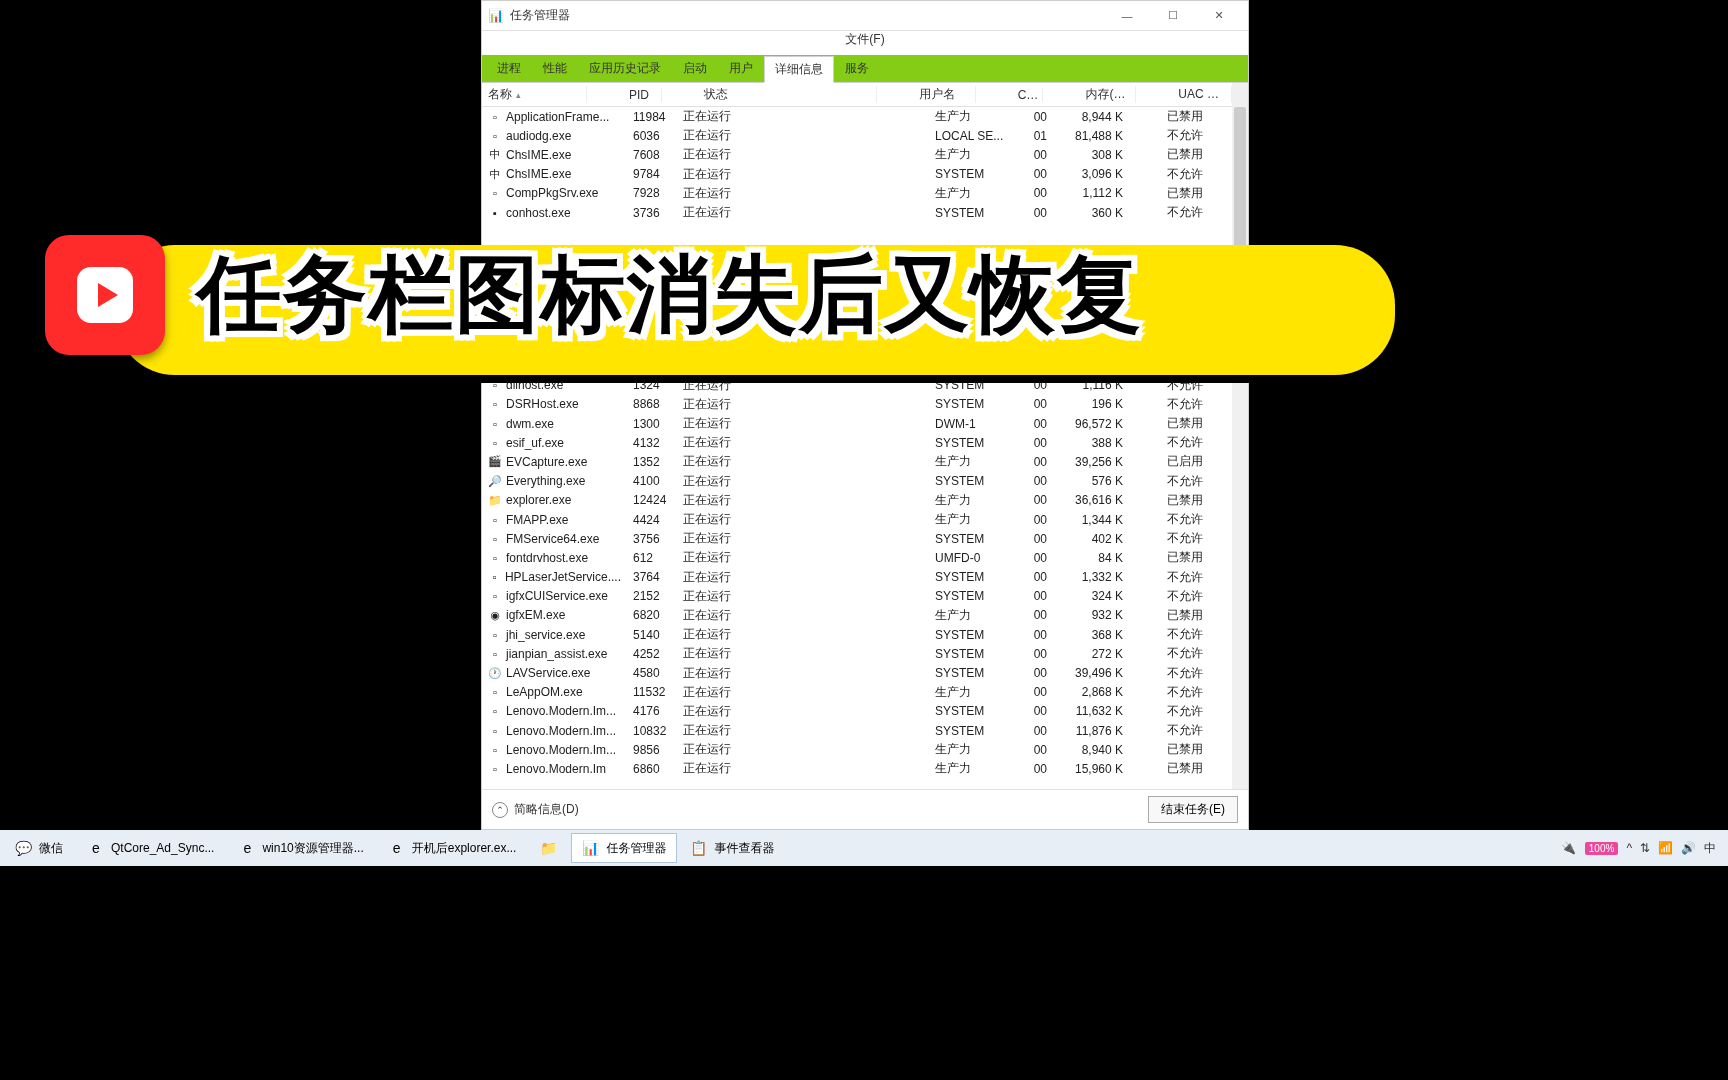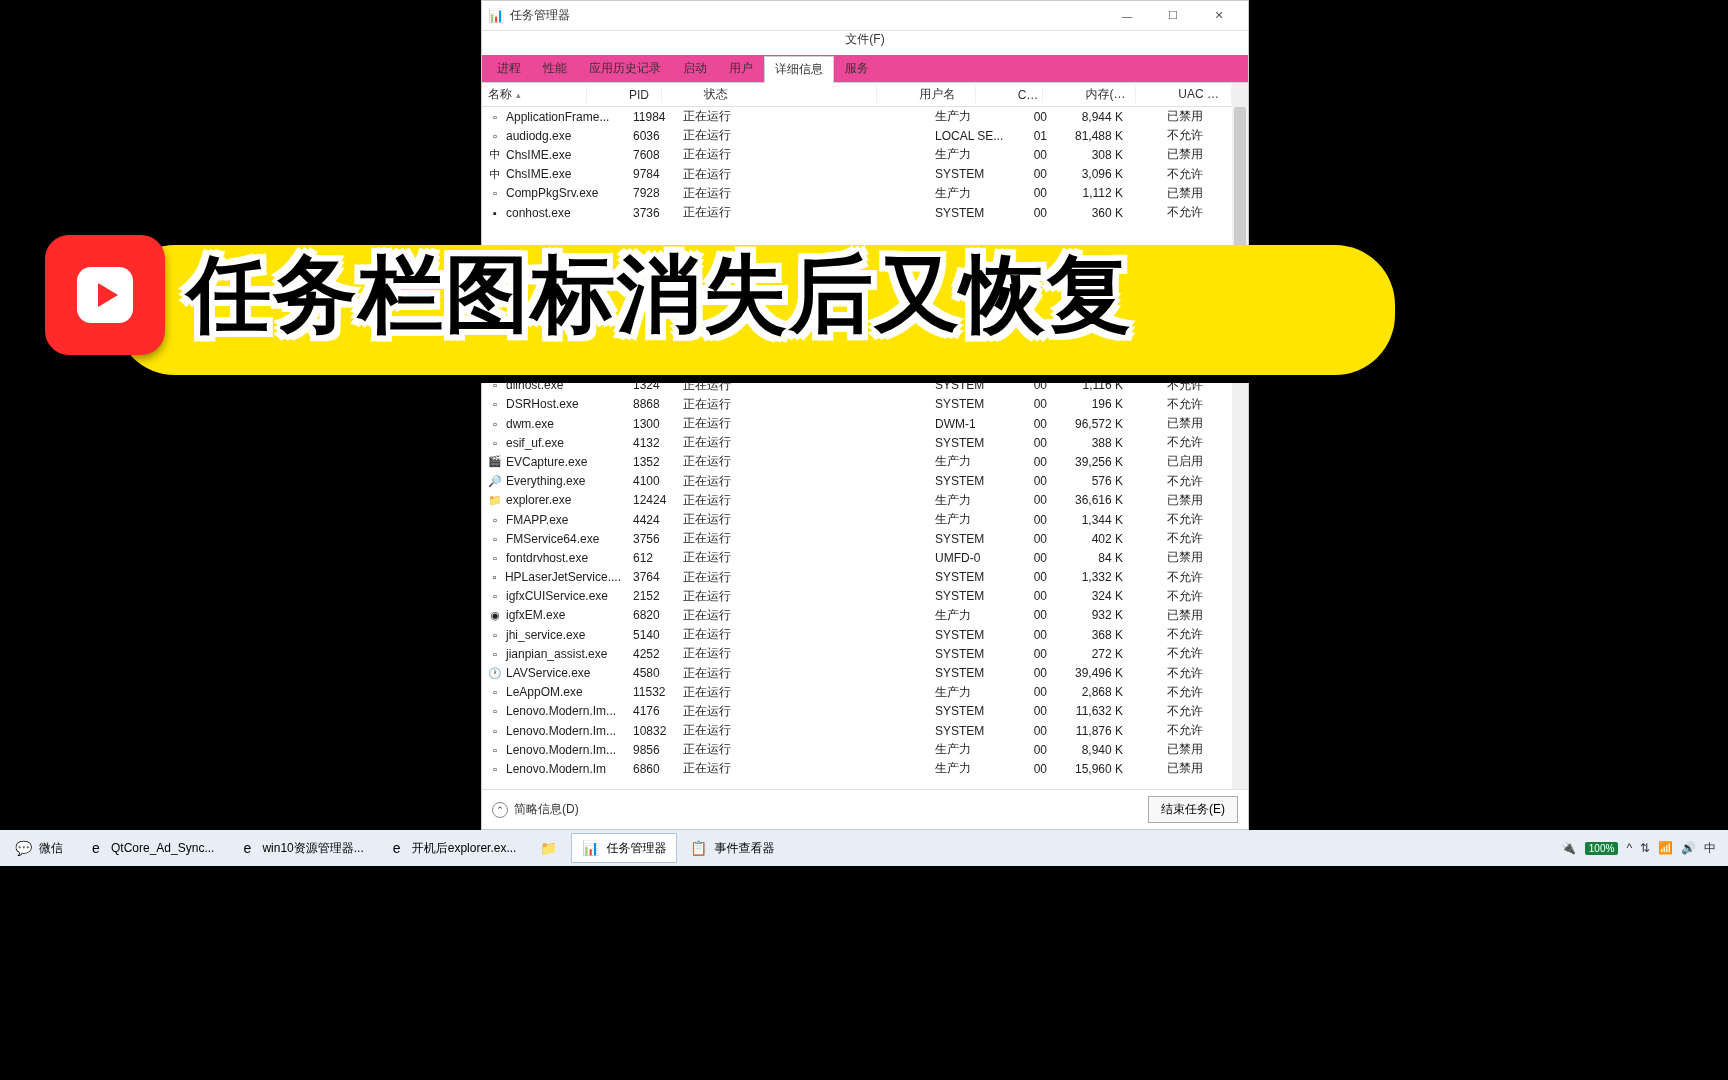--- a/index.html
+++ b/index.html
@@ -4,21 +4,21 @@
 <style>
 *{margin:0;padding:0;box-sizing:border-box;font-family:"Microsoft YaHei","Segoe UI",sans-serif;}
 body{width:1728px;height:1080px;background:#000;position:relative;overflow:hidden;}
 .window{position:absolute;left:481px;top:0px;width:768px;height:830px;background:#fff;border:1px solid #ccc;display:flex;flex-direction:column;}
 .titlebar{height:30px;display:flex;align-items:center;padding:0 6px;background:#fff;border-bottom:1px solid #e0e0e0;}
 .titlebar .icon{width:16px;height:16px;margin-right:6px;font-size:13px;}
 .titlebar .title{flex:1;font-size:12px;color:#333;}
 .winbtns{display:flex;gap:0;}
 .winbtn{width:46px;height:28px;display:flex;align-items:center;justify-content:center;font-size:11px;color:#555;}
 .menubar{height:24px;display:flex;align-items:center;padding:0 6px;gap:10px;font-size:12px;color:#333;flex-direction:column;}
-.tabbar{height:28px;display:flex;align-items:flex-end;padding:0 4px;gap:0;border-bottom:1px solid #d0d0d0;background:#ec4899;}
+.tabbar{height:28px;display:flex;align-items:flex-end;padding:0 4px;gap:0;border-bottom:1px solid #d0d0d0;background:#84cc16;}
 .tab{padding:4px 10px;font-size:12px;color:#333;border:1px solid transparent;cursor:pointer;}
 .tab.active{background:#fff;border:1px solid #d0d0d0;border-bottom:1px solid #fff;margin-bottom:-1px;}
 .table-wrap{flex:1;overflow:hidden;position:relative;display:flex;}
 .table-inner{flex:1;overflow:hidden;}
 .thead{height:24px;display:flex;align-items:center;border-bottom:1px solid #e0e0e0;font-size:12px;color:#333;background:#fff;gap:36px;}
 .th{padding:0 6px;border-right:1px solid #eee;overflow:hidden;white-space:nowrap;text-overflow:ellipsis;}
 .th.sort::after{content:"▴";font-size:9px;margin-left:4px;color:#888;}
 .tbody{height:calc(100% - 24px);overflow:hidden;}
 .tr{height:19.2px;display:flex;align-items:center;font-size:12px;color:#222;}
 .td{padding:0 6px;overflow:hidden;white-space:nowrap;text-overflow:ellipsis;}
@@ -31,29 +31,29 @@
 .footer{height:40px;border-top:1px solid #e0e0e0;display:flex;align-items:center;padding:0 10px;justify-content:space-between;}
 .lessbtn{display:flex;align-items:center;gap:6px;font-size:12px;color:#333;}
 .lessbtn .chev{width:16px;height:16px;border:1.5px solid #888;border-radius:50%;display:flex;align-items:center;justify-content:center;font-size:9px;}
 .endbtn{padding:4px 12px;font-size:12px;border:1px solid #aaa;background:#f8f8f8;}
 
 .banner{position:absolute;left:45px;top:225px;width:1300px;height:140px;display:flex;align-items:center;z-index:10;}
 .banner-pill{position:absolute;left:70px;top:20px;width:1280px;height:130px;background:#ffe500;border-radius:60px;box-shadow:0 8px 0 #000,6px 8px 0 #000;}
 .banner-icon{position:relative;width:120px;height:120px;background:#ff2a2a;border-radius:24px;display:flex;align-items:center;justify-content:center;z-index:2;box-shadow:0 4px 8px rgba(0,0,0,.4);}
 .play{width:56px;height:56px;background:#fff;border-radius:14px;display:flex;align-items:center;justify-content:center;}
 .play::after{content:"";border-left:20px solid #ff2a2a;border-top:12px solid transparent;border-bottom:12px solid transparent;margin-left:5px;}
-.banner-text{position:relative;z-index:2;font-size:84px;font-weight:900;color:#000;-webkit-text-stroke:10px #fff;paint-order:stroke fill;margin-left:22px;letter-spacing:2px;text-shadow:0 0 0 #fff;}
+.banner-text{position:relative;z-index:2;font-size:84px;font-weight:900;color:#000;-webkit-text-stroke:10px #fff;paint-order:stroke fill;margin-left:32px;letter-spacing:2px;text-shadow:0 0 0 #fff;}
 .banner-text span{-webkit-text-stroke:0;text-shadow: -6px -6px 0 #fff,6px -6px 0 #fff,-6px 6px 0 #fff,6px 6px 0 #fff,-6px 0 0 #fff,6px 0 0 #fff,0 -6px 0 #fff,0 6px 0 #fff;}
 
 .taskbar{position:absolute;left:0;bottom:214px;width:1728px;height:36px;background:#e8eef5;display:flex;align-items:center;padding:0 4px;gap:2px;font-size:12px;}
 .tbitem{height:30px;display:flex;align-items:center;gap:6px;padding:0 10px;border:1px solid transparent;}
 .tbitem.active{background:#fff;border:1px solid #b0c4de;}
 .tbicon{width:18px;height:18px;display:inline-flex;align-items:center;justify-content:center;font-size:14px;}
 .tray{margin-left:auto;display:flex;align-items:center;gap:8px;padding-right:8px;font-size:12px;color:#333;}
-.tray .batt{background:#15803d;color:#fff;padding:1px 4px;border-radius:2px;font-size:10px;}
+.tray .batt{background:#ec4899;color:#fff;padding:1px 4px;border-radius:2px;font-size:10px;}
 .letterbox-bottom{position:absolute;bottom:0;left:0;width:1728px;height:214px;background:#000;}
 </style>
 </head>
 <body>
 
 <div class="window">
   <div class="titlebar">
     <span class="icon">📊</span>
     <span class="title">任务管理器</span>
     <div class="winbtns">

